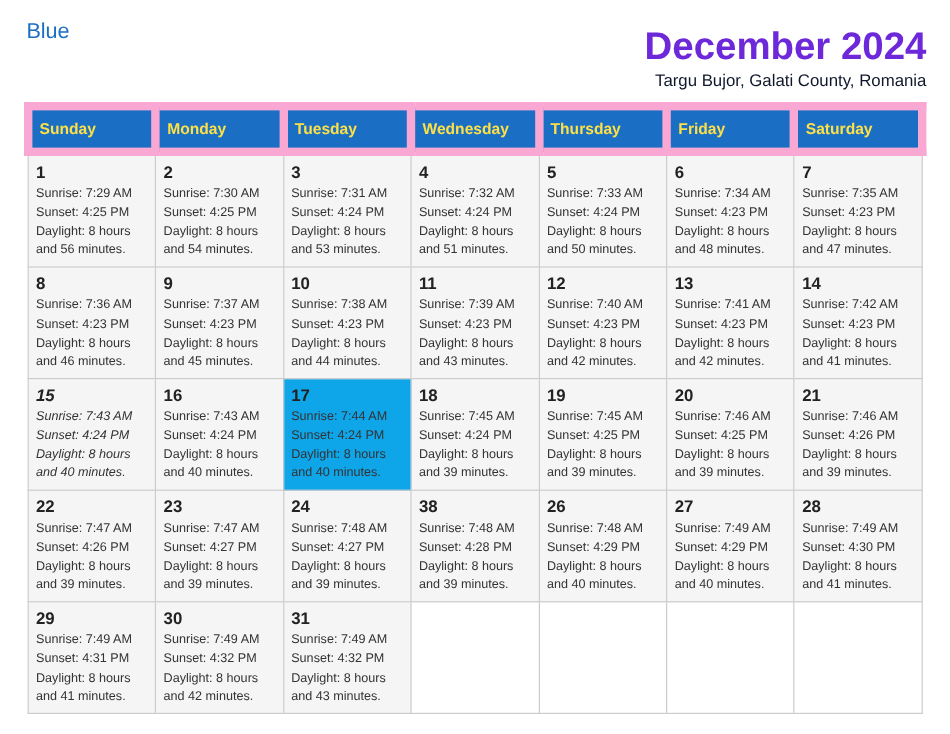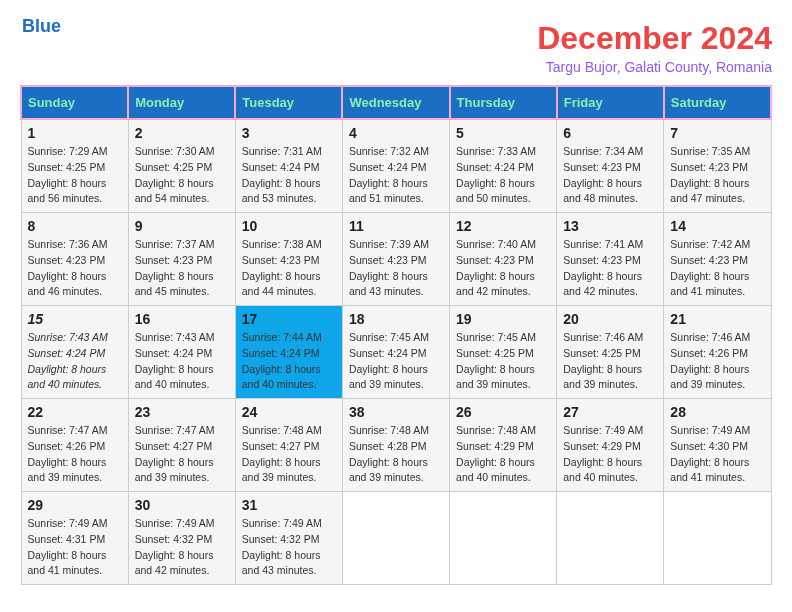--- a/index.html
+++ b/index.html
@@ -25,40 +25,40 @@
       display: flex;
       align-items: center;
       gap: 4px;
     }
     .title-area {
       text-align: right;
     }
     .calendar-title {
       font-size: 32px;
       font-weight: bold;
-      color: #ef4444;
+      color: #6d28d9;
     }
     .calendar-subtitle {
       font-size: 14px;
-      color: #8b5cf6;
+      color: #0f172a;
       margin-top: 2px;
     }
     .calendar {
       width: 100%;
       border-collapse: collapse;
       font-size: 11px;
     }
     .calendar th {
       background: #1a6fc4;
-      color: #86efac;
+      color: #fde047;
       padding: 8px 6px;
       text-align: left;
       font-size: 13px;
       font-weight: bold;
-      border: 2px solid #f9a8d4;
+      border: 7px solid #f9a8d4;
     }
     .calendar td {
       border: 1px solid #ccc;
       vertical-align: top;
       padding: 5px 6px;
       width: 107px;
       min-height: 80px;
       background: #fff;
     }
     .calendar tr:nth-child(even) td {
@@ -81,21 +81,21 @@
     }
     .calendar tr:nth-child(even) td.empty-cell {
       background: #f5f5f5 !important;
     }
   </style>
 </head>
 <body>
 
 <div class="header-area">
   <div class="logo">
-    <span style="font-size:18px;font-weight:bold;color:#1a6fc4;margin-top:-4px;margin-left:2px;">Blue</span>
+    <span style="font-size:18px;font-weight:normal;color:#1a6fc4;margin-top:-4px;margin-left:2px;">Blue</span>
   </div>
   <div class="title-area">
     <div class="calendar-title">December 2024</div>
     <div class="calendar-subtitle">Targu Bujor, Galati County, Romania</div>
   </div>
 </div>
 
 <table class="calendar">
   <thead>
     <tr>

